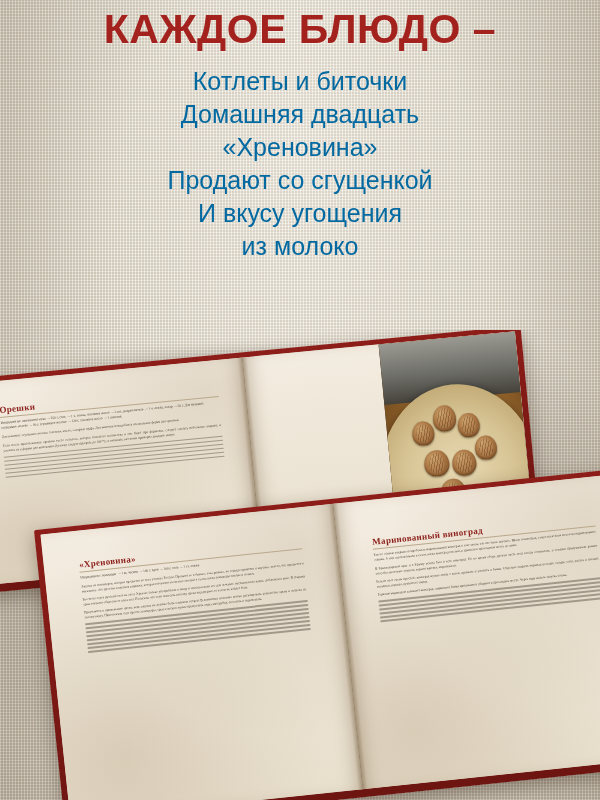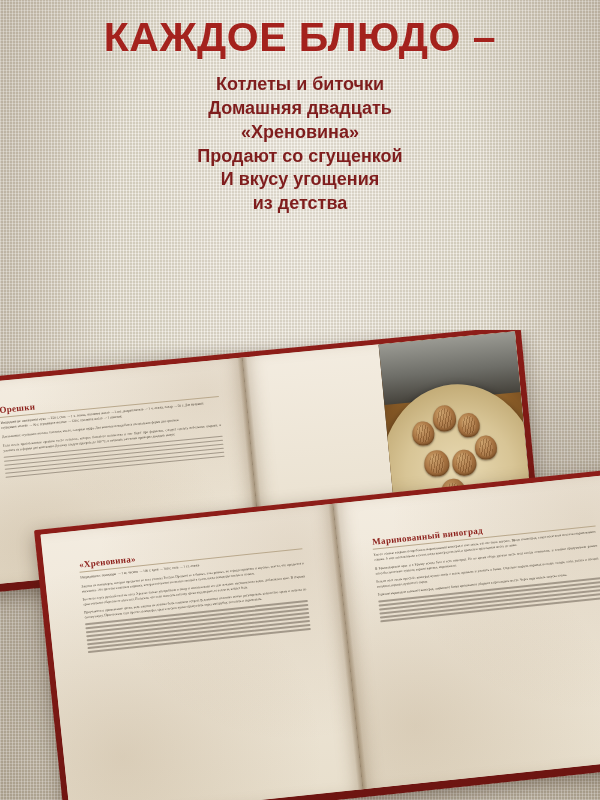--- a/index.html
+++ b/index.html
@@ -31,21 +31,21 @@
     position: absolute;
     inset: 0;
     background:
       radial-gradient(ellipse at 50% 35%, rgba(0,0,0,0) 45%, rgba(90,70,50,0.22) 100%);
     pointer-events: none;
   }
 
   
   .title-wrap {
     position: absolute;
-    top: 18px;
+    top: 10px;
     left: 0;
     width: 600px;
     text-align: center;
     z-index: 6;
   }
   .headline {
     font-family: "Liberation Sans", sans-serif;
     font-weight: bold;
     color: #a4221d;
     font-size: 41px;
@@ -53,24 +53,24 @@
     letter-spacing: 0.5px;
     margin: 0 34px;
     text-transform: uppercase;
     text-shadow: 0 1px 0 rgba(255,255,255,0.35);
   }
   .headline .line2 {
     display: block;
   }
   .subtitle {
     margin: 16px 0 0 0;
-    color: #7f1d1d;
-    font-size: 18px;
+    color: #0369a1;
+    font-size: 25px;
     line-height: 1.32;
-    font-weight: bold;
+    font-weight: normal;
   }
   .subtitle span {
     display: block;
   }
 
   
   .book-area {
     position: absolute;
     left: 0;
     top: 330px;
@@ -256,21 +256,21 @@
   <div class="title-wrap">
     <h1 class="headline">
       <span>Каждое блюдо –</span>
     </h1>
     <div class="subtitle">
       <span>Котлеты и биточки</span>
       <span>Домашняя двадцать</span>
       <span>«Хреновина»</span>
       <span>Продают со сгущенкой</span>
       <span>И вкусу угощения</span>
-      <span>из детства</span>
+      <span>из молоко</span>
     </div>
   </div>
 
   <div class="book-area">
     <div class="book-shadow"></div>
 
     <div class="book book-back">
       <div class="cover"></div>
       <div class="pages-block">
 

